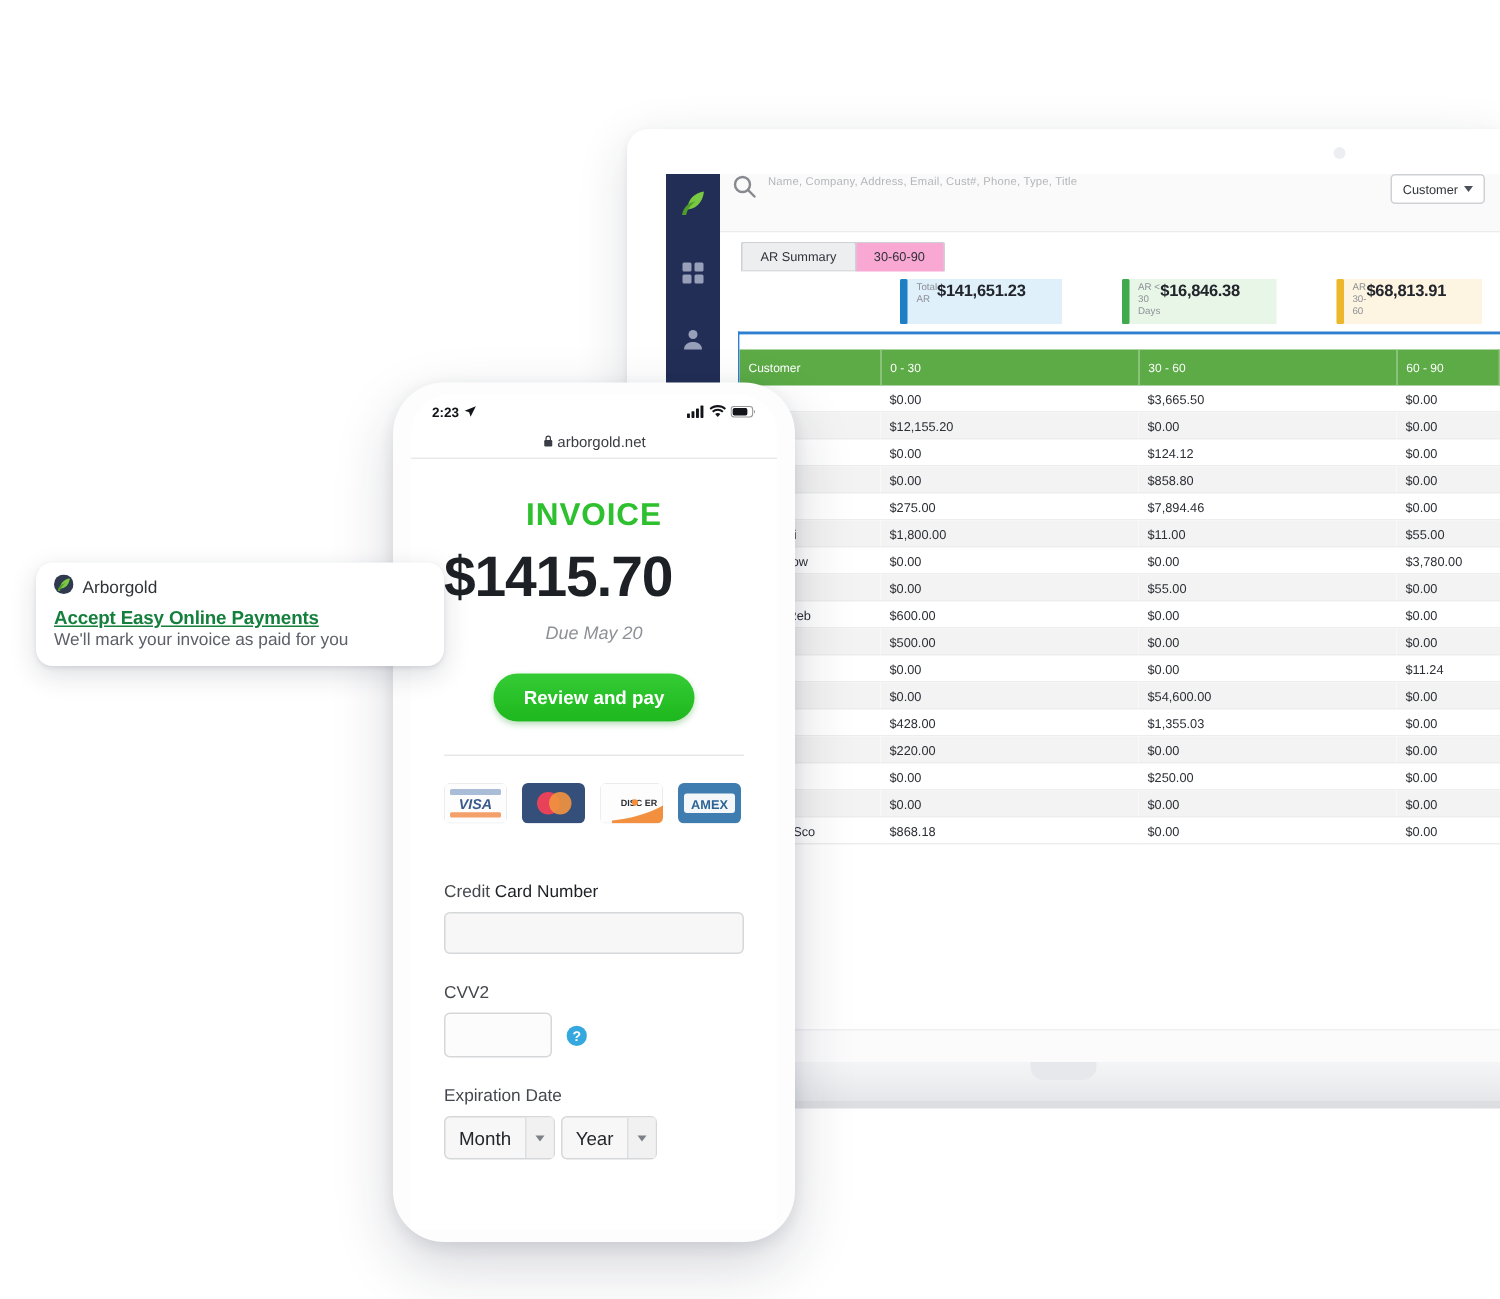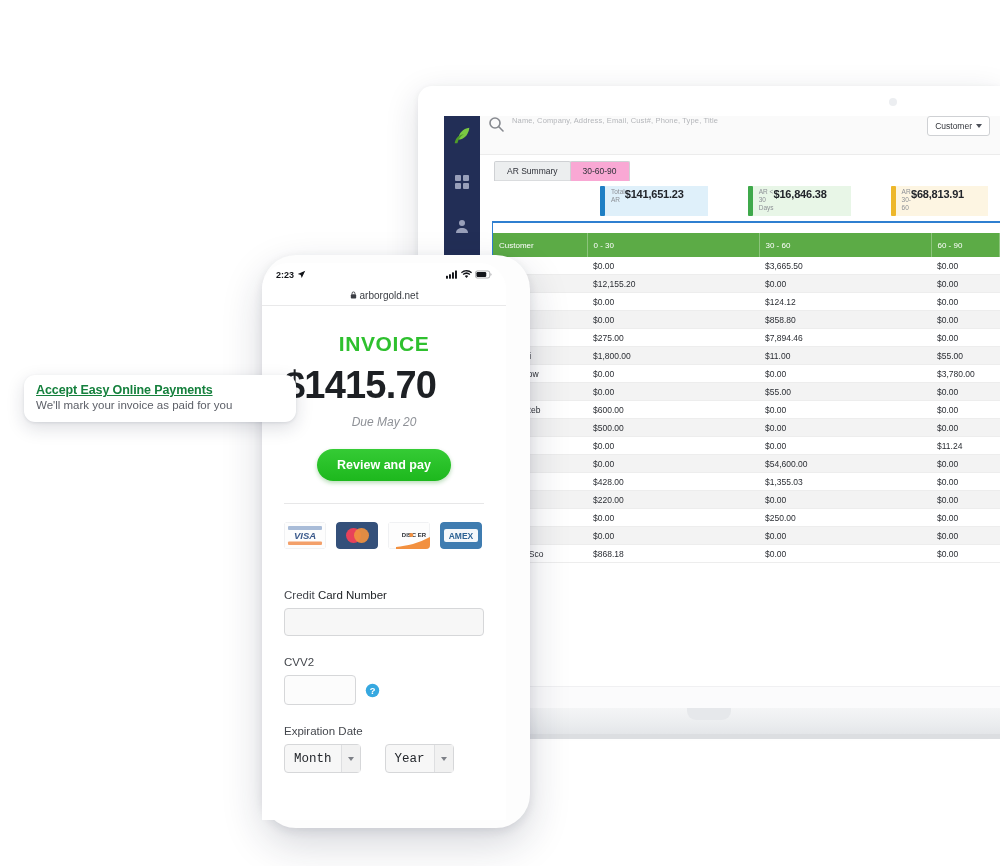--- a/index.html
+++ b/index.html
@@ -105,21 +105,21 @@
   .col-a{width:172px;}
   .col-b{width:172px;}
 
   
   #phone{
     position:absolute;left:262px;top:255px;width:268px;height:573px;
     background:#fdfdfd;border-radius:34px;
     box-shadow:0 16px 40px rgba(25,35,60,.18), 0 3px 10px rgba(25,35,60,.10);
   }
   .ph-screen{
-    position:absolute;left:0;top:8px;width:244px;height:557px;
+    position:absolute;left:12px;top:8px;width:244px;height:557px;
     background:#ffffff;border-radius:26px 26px 0 0;overflow:hidden;
   }
   .ph-status{
     height:20px;display:flex;align-items:center;padding:2px 14px 0 14px;
     font-size:9px;color:#13151a;font-weight:600;
   }
   .ph-time{display:flex;align-items:center;gap:3px;}
   .ph-right{margin-left:auto;display:flex;align-items:center;gap:3px;}
   .ph-url{
     height:20px;display:flex;align-items:center;justify-content:center;gap:3px;
@@ -148,21 +148,21 @@
   .card-logo{width:42px;height:27px;border-radius:4px;overflow:hidden;display:block;}
   .fld-lbl{font-size:11.5px;color:#44474d;margin-bottom:7px;}
   .fld-lbl b{font-weight:normal;color:#1d2024;}
   .txtin{
     width:100%;box-sizing:border-box;height:28px;background:#f7f7f7;
     border:1px solid #d6d7d9;border-radius:4px;margin-bottom:20px;
   }
   .cvv-row{display:flex;align-items:center;gap:9px;margin-bottom:20px;}
   .cvv-in{width:70px;height:28px;background:#fcfcfc;border:1px solid #d6d7d9;border-radius:4px;}
   .help-ico{width:15px;height:15px;flex:0 0 15px;}
-  .exp-row{display:flex;gap:24px;font-family:Liberation Mono, monospace;}
+  .exp-row{display:flex;gap:4px;}
   .sel{
     display:flex;align-items:center;background:#f7f7f7;border:1px solid #d6d7d9;border-radius:4px;
     height:27px;
   }
   .sel-txt{font-size:12.5px;color:#24272c;padding:0 9px;}
   .sel-arw{
     width:18px;height:100%;border-left:1px solid #dedfe1;background:#f1f1f1;
     display:flex;align-items:center;justify-content:center;
   }
   .sel-arw i{width:0;height:0;border-left:3px solid transparent;border-right:3px solid transparent;border-top:4px solid #7d8087;display:block;}
@@ -522,15 +522,25 @@
           <span class="sel-arw">
               <i></i>
             </span>
         </div>
       </div>
     </div>
   </div>
 </div>
 
 <div id="notif">
+  <div class="nt-head">
+    <span>
+      <svg viewBox="0 0 16 16" width="13" height="13">
+        <circle cx="8" cy="8" r="8" fill="#2f3a4f"></circle>
+        <path d="M13 3c-.6 6-4.5 8.5-8 8.5C5 7 8.4 3.6 13 3z" fill="#7ac943"></path>
+        <path d="M3 13.5c.7-3.8 3.3-5.8 6.5-6.5-2.6 2-3.9 3.9-4.6 6.5z" fill="#4f9c2a"></path>
+      </svg>
+    </span>
+    <span class="nt-app">Arborgold</span>
+  </div>
   <div class="nt-title">Accept Easy Online Payments</div>
   <div class="nt-body">We'll mark your invoice as paid for you</div>
 </div>
 
 </body></html>

